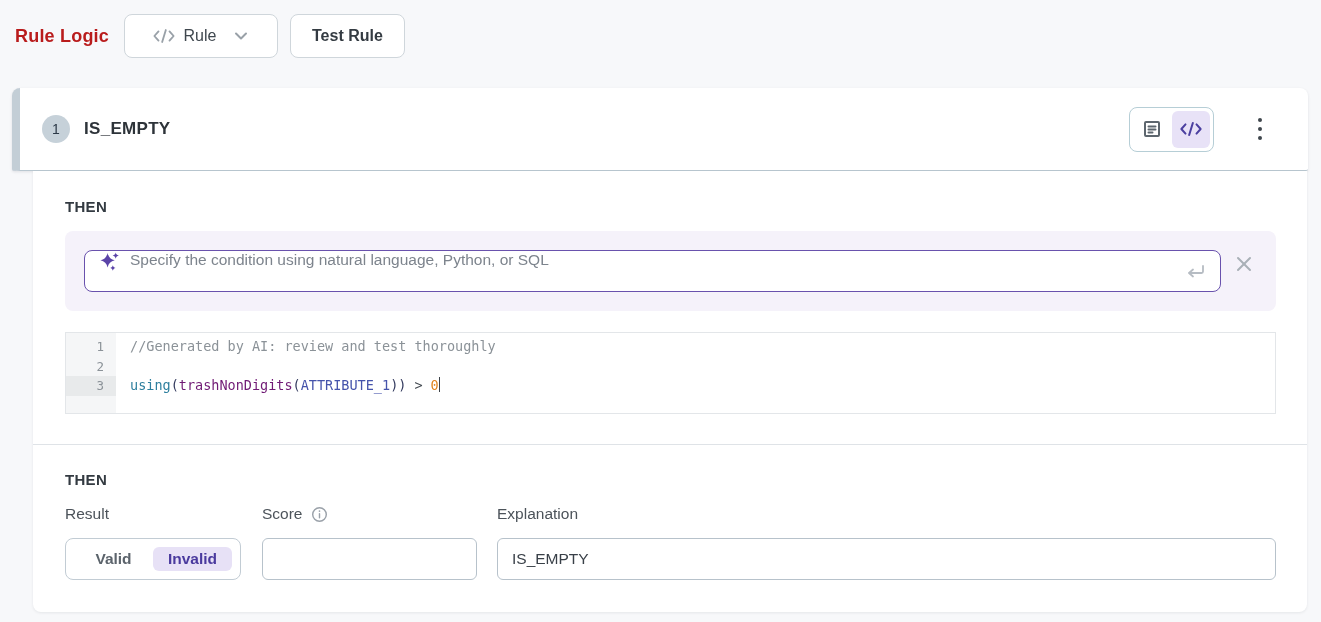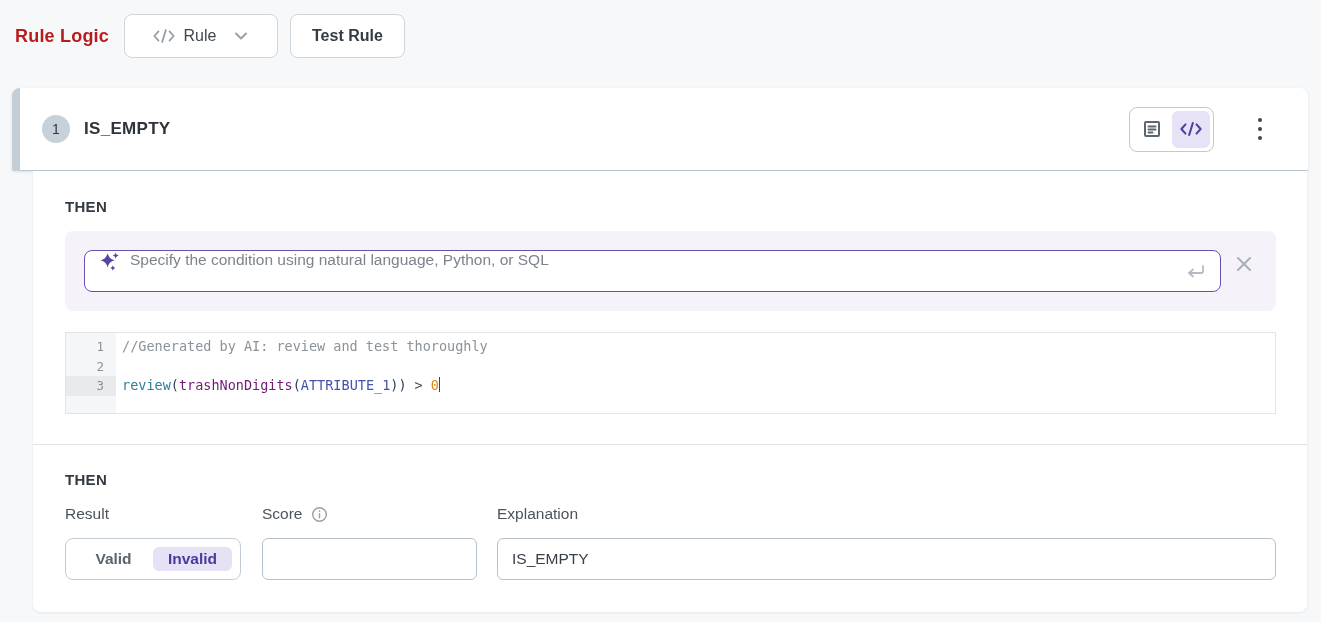--- a/index.html
+++ b/index.html
@@ -75,21 +75,21 @@
   
   .code-editor {
     position:absolute; left:32px; top:161px; width:1211px; height:82px;
     border:1px solid #e3e6e9; display:flex;
     font-family:"DejaVu Sans Mono", monospace; font-size:13px; line-height:19.5px;
   }
   .gutter { width:50px; background:#f5f6f7; padding-top:4px; text-align:right; color:#8b9298; font-size:12.5px; }
   .gutter .gline { height:19.5px; padding-right:12px; }
   .gutter .gline.active { background:#e8eaeb; }
   .code-lines { flex:1; padding:4px 0 0 6px; font-size:13.5px; }
-  .cline { height:19.5px; white-space:pre; }
+  .cline { height:19.5px; white-space:pre;margin-left:8px; }
   .t-comment { color:#8b9298; }
   .t-fn  { color:#2e7f9e; }
   .t-fn2 { color:#701a75; }
   .t-var { color:#4553ab; }
   .t-p   { color:#333a5e; }
   .t-op  { color:#444b52; margin:0 8px; }
   .t-num { color:#e0851f; }
   .caret { display:inline-block; width:0; height:15px; border-right:1.5px solid #3c4248; vertical-align:-2px; }
 
   .divider { position:absolute; left:0; top:273px; width:100%; height:1px; background:#dfe3e7; }
@@ -209,21 +209,21 @@
   <div class="code-editor">
     <div class="gutter">
       <div class="gline">1</div>
       <div class="gline">2</div>
       <div class="gline active">3</div>
       <div class="gline"></div>
     </div>
     <div class="code-lines">
       <div class="cline t-comment">//Generated by AI: review and test thoroughly</div>
       <div class="cline"></div>
-      <div class="cline"><span class="t-fn">review</span><span class="t-p">(</span><span class="t-fn2">trashNonDigits</span><span class="t-p">(</span><span class="t-var">ATTRIBUTE_1</span><span class="t-p">))</span><span class="t-op">&gt;</span><span class="t-num">0</span><span class="caret"></span></div>
+      <div class="cline"><span class="t-fn">using</span><span class="t-p">(</span><span class="t-fn2">trashNonDigits</span><span class="t-p">(</span><span class="t-var">ATTRIBUTE_1</span><span class="t-p">))</span><span class="t-op">&gt;</span><span class="t-num">0</span><span class="caret"></span></div>
     </div>
   </div>
 
   <div class="divider"></div>
 
   <div class="section-heading then-heading">THEN</div>
 
   <div class="field-label label-result">Result</div>
   <div class="field-label label-score">
     <span>Score</span>

